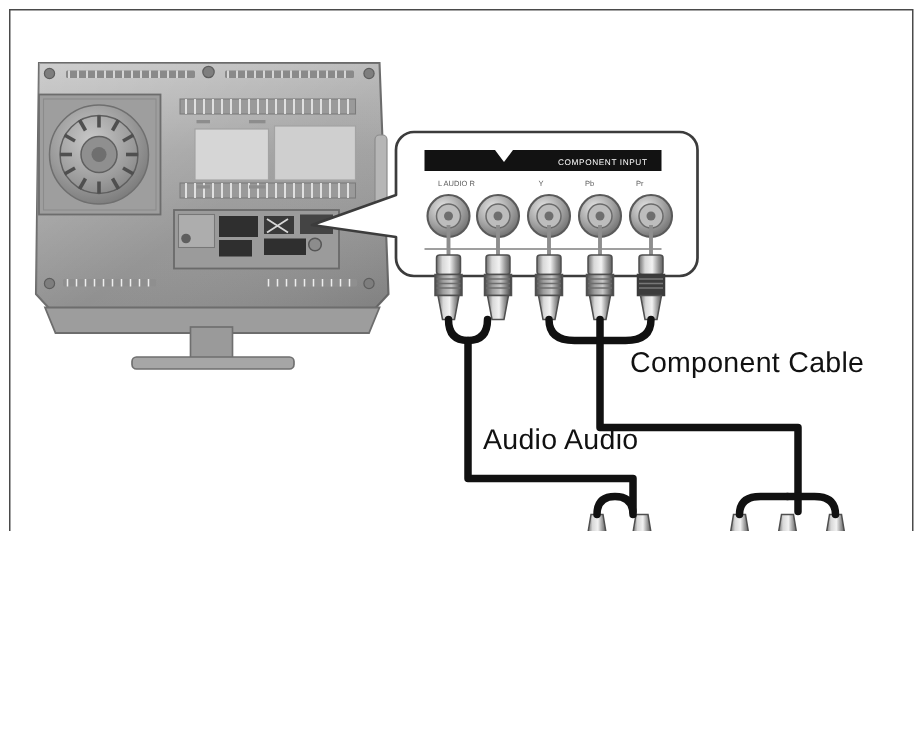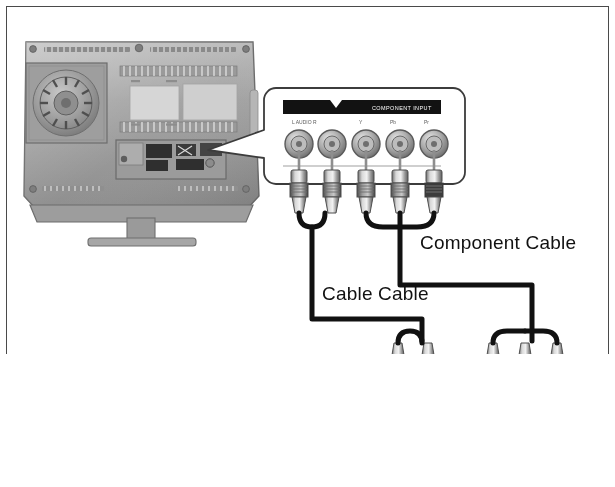--- a/index.html
+++ b/index.html
@@ -359,14 +359,14 @@
       </g>
       <g>
         <circle cx="311" cy="412" r="2" fill="#6f6f6f"></circle>
         <circle cx="320" cy="412" r="4.6" fill="#e8e8e8" stroke="#7a7a7a" stroke-width="1"></circle>
         <circle cx="331" cy="412" r="4.6" fill="#e8e8e8" stroke="#7a7a7a" stroke-width="1"></circle>
       </g>
     </g>
   </svg>
 
   <div class="lbl" id="lbl-component">Component Cable</div>
-  <div class="lbl" id="lbl-audio">Cable Cable</div>
+  <div class="lbl" id="lbl-audio">Audio Audio</div>
 </div>
 
 </body></html>

